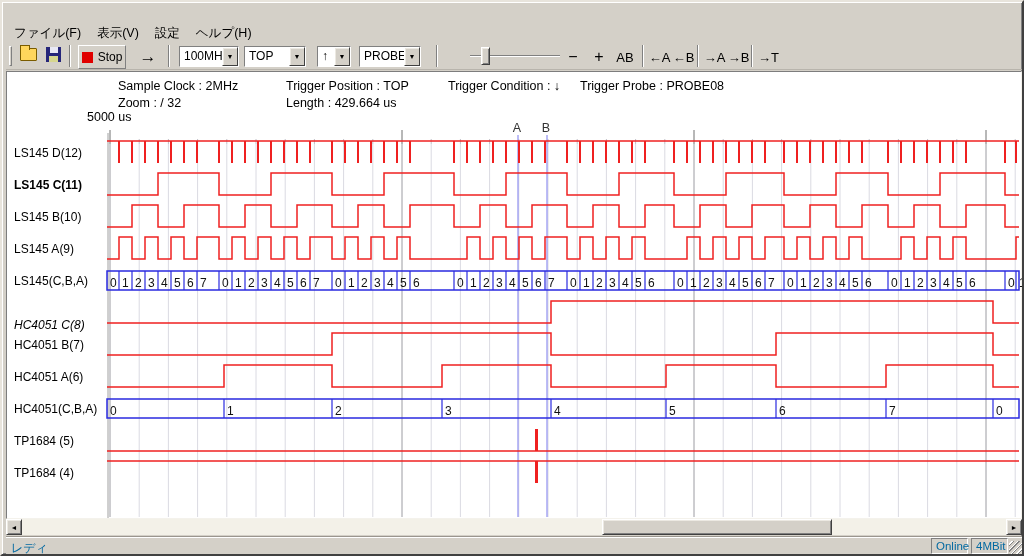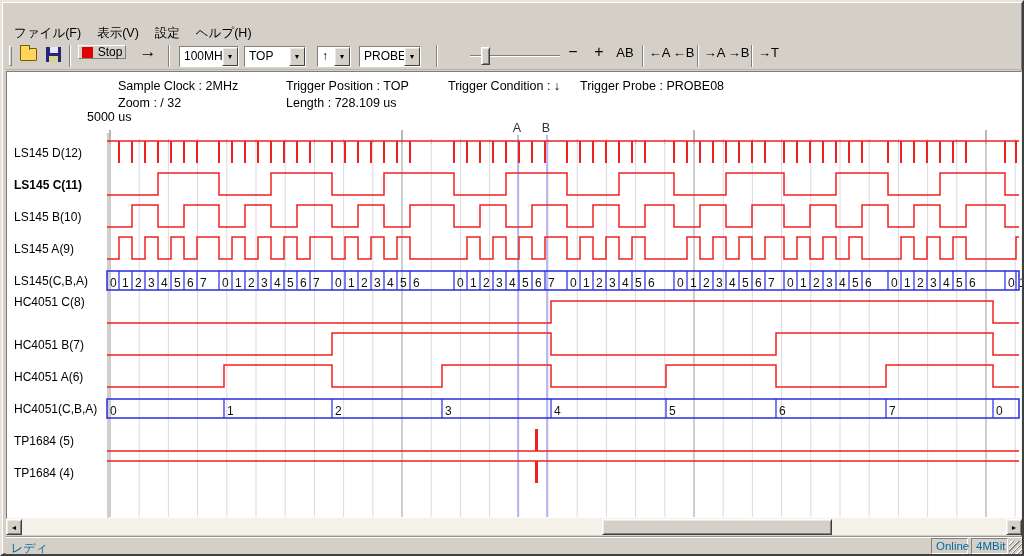--- a/index.html
+++ b/index.html
@@ -23,21 +23,21 @@
   .glyph-min{display:block;width:7px;height:2px;background:#000;margin:8px auto 0;}
   .glyph-max{display:block;width:8px;height:7px;border:1px solid #000;border-top:2px solid #000;margin:2px auto 0;}
   
   .menubar{position:absolute;left:4px;top:23px;width:1016px;height:17px;display:flex;align-items:center;font-size:12.5px;color:#000;}
   .menu-item{padding:1px 8px;white-space:nowrap;}
   
   .toolbar{position:absolute;left:4px;top:40px;width:1016px;height:28px;border-bottom:1px solid #b8b4ac;}
   .toolbar > *{position:absolute;top:3px;}
   .tb-grip{left:3px;top:4px;width:3px;height:20px;border:1px solid;border-color:#fff #808080 #808080 #fff;}
   .tb-sep{width:2px;height:22px;border-left:1px solid #808080;border-right:1px solid #fff;}
-  .tb-btn{height:14px;display:flex;align-items:center;justify-content:center;color:#000;}
+  .tb-btn{height:24px;display:flex;align-items:center;justify-content:center;color:#000;}
   .icon-open{left:14px;top:6px;width:17px;height:13px;position:absolute;background:#ffd65c;border:1px solid #7a5c00;border-radius:1px;}
   .icon-open:before{content:"";position:absolute;left:-1px;top:-4px;width:8px;height:4px;background:#ffd65c;border:1px solid #7a5c00;border-bottom:none;}
   .icon-save{left:40px;top:5px;width:15px;height:15px;position:absolute;background:#26267a;}
   .icon-save:before{content:"";position:absolute;left:4px;top:0;width:8px;height:6px;background:#e8e8f4;}
   .icon-save:after{content:"";position:absolute;left:3px;top:9px;width:9px;height:6px;background:#d6d68e;}
   .stop-btn{left:72px;width:48px;border:1px solid;border-color:#fff #808080 #808080 #fff;font-size:12px;}
   .stop-sq{width:11px;height:11px;background:#e00000;margin-right:5px;flex:0 0 auto;}
   .arrow-btn{left:126px;width:32px;font-size:17px;font-weight:bold;}
   .combo{height:21px;top:4px;display:flex;border:1px solid;border-color:#808080 #fff #fff #808080;background:#fff;}
   .combo .val{flex:1;font-size:12px;padding:2px 3px 0 4px;white-space:nowrap;overflow:hidden;color:#000;}
@@ -126,30 +126,30 @@
     <div class="tb-btn flat" style="left:750px;width:25px">→T</div>
   </div>
 
   <div class="client"></div>
 
   <span class="overlay-text" style="left:116px;top:77px">Sample Clock : 2MHz</span>
   <span class="overlay-text" style="left:284px;top:77px">Trigger Position : TOP</span>
   <span class="overlay-text" style="left:446px;top:77px">Trigger Condition : ↓</span>
   <span class="overlay-text" style="left:578px;top:77px">Trigger Probe : PROBE08</span>
   <span class="overlay-text" style="left:116px;top:94px">Zoom : /  32</span>
-  <span class="overlay-text" style="left:284px;top:94px">Length : 728.109 us</span>
+  <span class="overlay-text" style="left:284px;top:94px">Length : 429.664 us</span>
   <span class="overlay-text" style="left:85px;top:108px">5000 us</span>
 
   <div id="labels">
       <div class="ch-label" style="top: 144px;">LS145 D(12)</div>
       <div class="ch-label" style="top: 176px; font-weight: bold;">LS145 C(11)</div>
       <div class="ch-label" style="top: 208px;">LS145 B(10)</div>
       <div class="ch-label" style="top: 240px;">LS145 A(9)</div>
       <div class="ch-label" style="top: 272px;">LS145(C,B,A)</div>
-      <div class="ch-label" style="top: 293px;">HC4051 C(8)</div>
+      <div class="ch-label" style="top: 316px; font-style: italic;">HC4051 C(8)</div>
       <div class="ch-label" style="top: 336px;">HC4051 B(7)</div>
       <div class="ch-label" style="top: 368px;">HC4051 A(6)</div>
       <div class="ch-label" style="top: 400px;">HC4051(C,B,A)</div>
       <div class="ch-label" style="top: 432px;">TP1684 (5)</div>
       <div class="ch-label" style="top: 464px; text-align: center;">TP1684 (4)</div>
     </div>
   <svg class="wave" id="wave" width="1024" height="556">
       <line x1="108" y1="128" x2="108" y2="142" stroke="#707070" stroke-width="1"></line>
       <line x1="108" y1="142" x2="108" y2="515" stroke="#9c9ca2" stroke-width="1"></line>
       <line x1="137.2" y1="137" x2="137.2" y2="142" stroke="#c0c0c8" stroke-width="1"></line>

